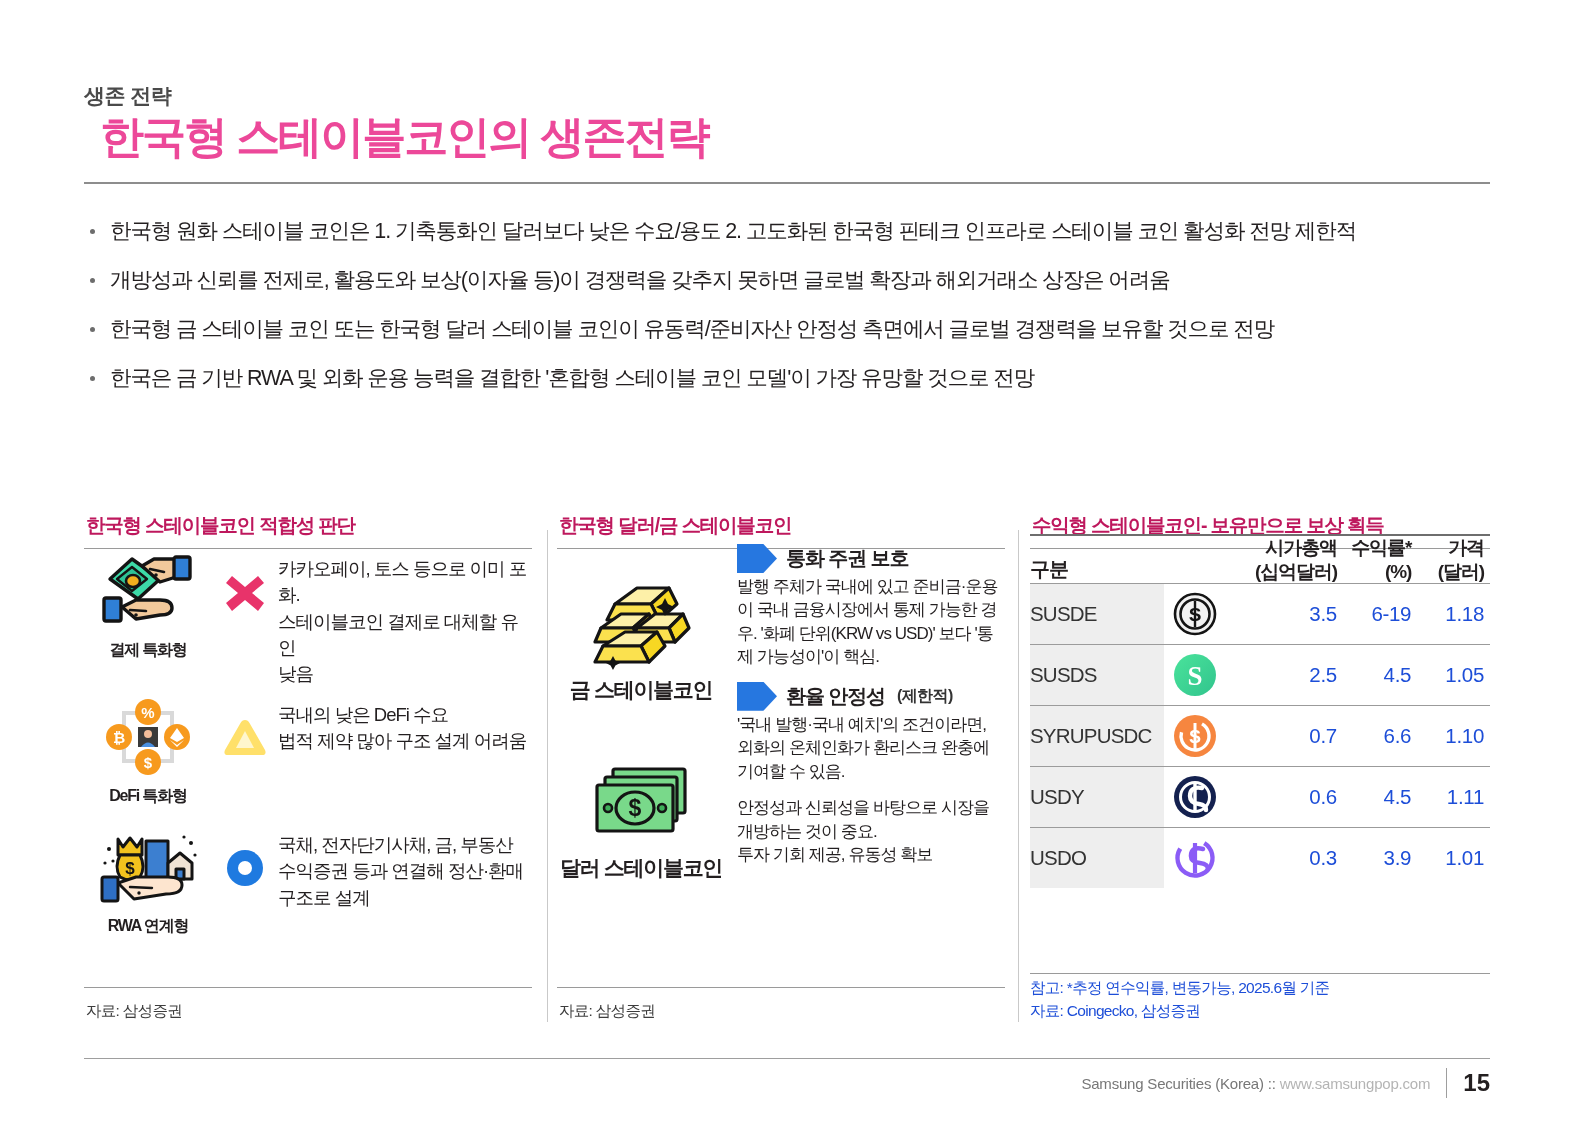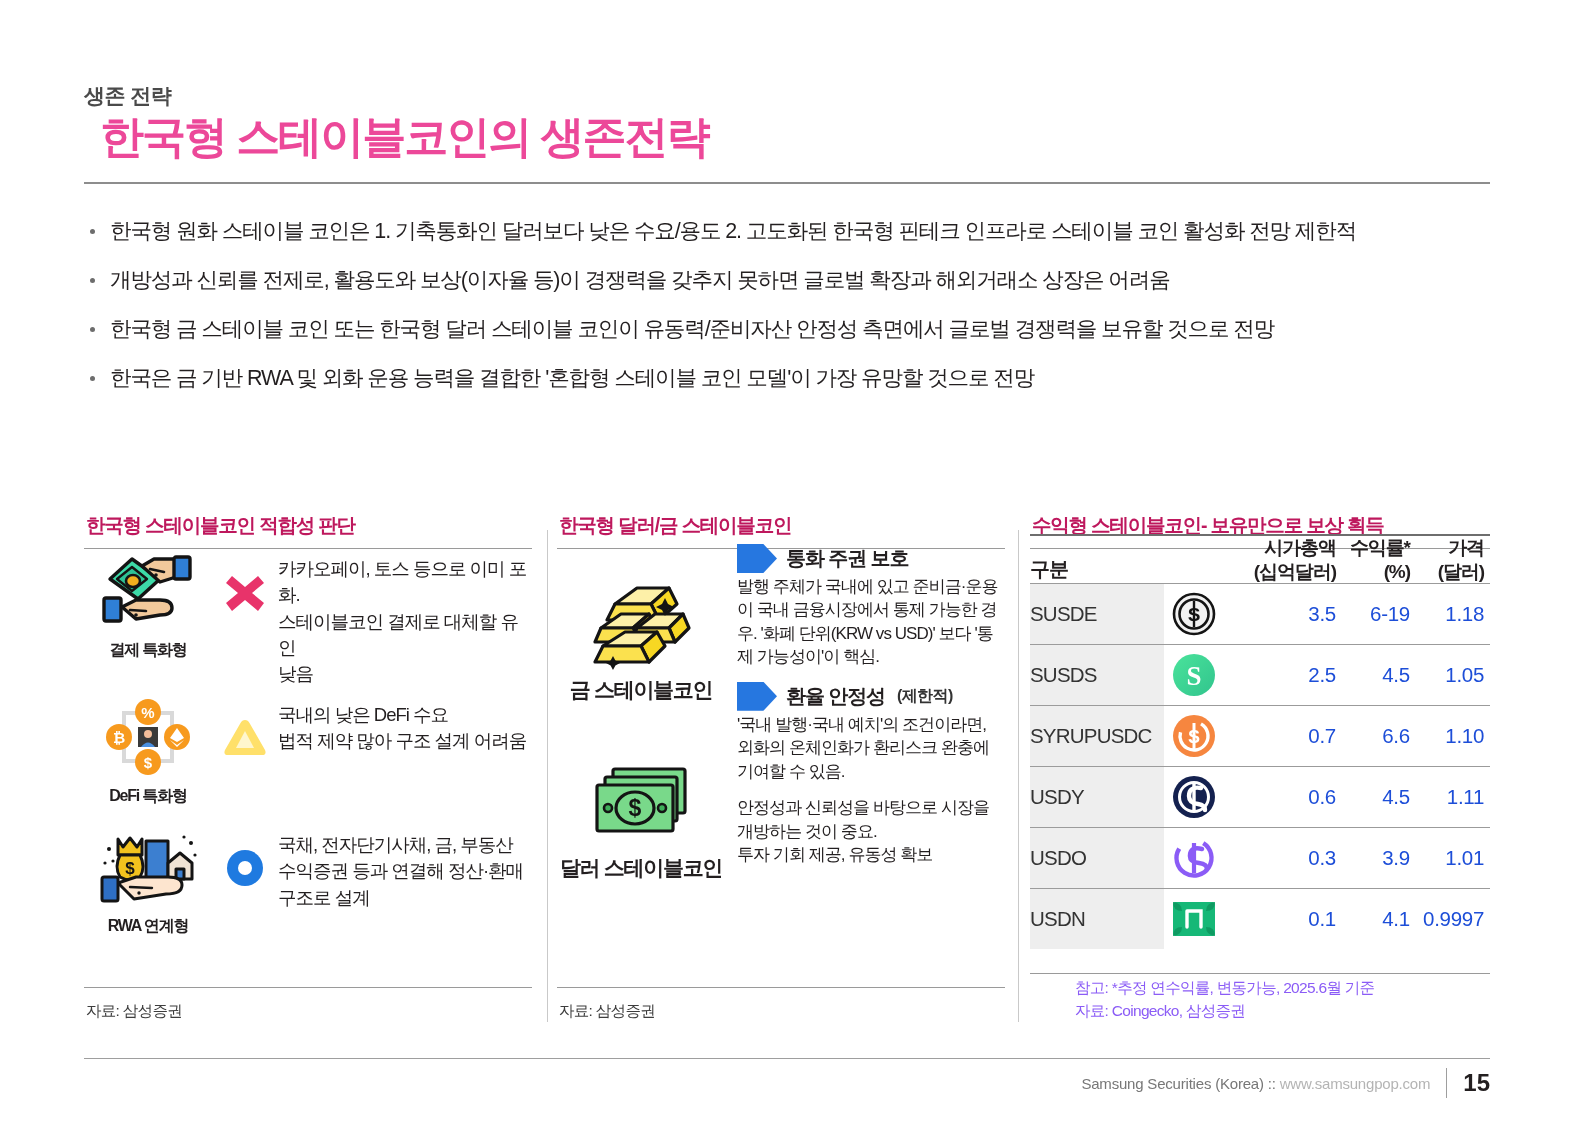--- a/index.html
+++ b/index.html
@@ -122,21 +122,21 @@
     padding-left:6px;white-space:nowrap;
   }
   .td-icon{background:#ffffff;text-align:center;vertical-align:middle;}
   .td-num{
     text-align:right;font-size:20.5px;letter-spacing:-0.3px;color:#1d4ed8;
     padding-right:4px;white-space:nowrap;
   }
   .td-num.last{padding-right:6px;}
   .c-note{
     position:absolute;left:0;bottom:10px;
-    font-size:15.5px;line-height:1.45;color:#8b5cf6;letter-spacing:-0.7px;margin-left:45px;
+    font-size:15.5px;line-height:1.45;color:#1d4ed8;letter-spacing:-0.7px;
   }
   .c-note-rule{position:absolute;left:0;bottom:58px;width:460px;height:1px;background:#9a9a9a;}
 
   
   .footer-rule{position:absolute;left:84px;top:1058px;width:1406px;height:1px;background:#9e9e9e;}
   .footer{
     position:absolute;right:97px;top:1068px;
     display:flex;align-items:center;gap:16px;
   }
   .f-text{font-size:15px;color:#777;letter-spacing:-0.2px;}
@@ -458,38 +458,20 @@
                   <path d="M31 14 q-12 -3 -12 7 q0 6 9 7 q8 1 8 6" fill="none" stroke="#8b5cf6" stroke-width="4.6" stroke-linecap="round"></path>
                   <path d="M23 8 L23 38" stroke="#8b5cf6" stroke-width="4.2"></path>
                 </svg>
               </span>
             </td>
             <td class="td-num">0.3</td>
             <td class="td-num">3.9</td>
             <td class="td-num last">1.01</td>
           </tr>
 
-          <tr>
-            <td class="td-name">USDN</td>
-            <td class="td-icon">
-              <span>
-                <svg width="46" height="38" viewBox="0 0 46 38" style="margin:0 auto;">
-                  <rect x="2" y="2" width="42" height="34" rx="2" fill="#16b877"></rect>
-                  <path d="M2 2 q9 1 9 9 q-9 0 -9 -9 Z" fill="#0f9b62"></path>
-                  <path d="M44 2 q-9 1 -9 9 q9 0 9 -9 Z" fill="#0f9b62"></path>
-                  <path d="M2 36 q9 -1 9 -9 q-9 0 -9 9 Z" fill="#0f9b62"></path>
-                  <path d="M44 36 q-9 -1 -9 -9 q9 0 9 9 Z" fill="#0f9b62"></path>
-                  <path d="M16 11 L16 27 M16 11 L30 11 L30 24 M30 27 L30 11" fill="none" stroke="#ffffff" stroke-width="3.4" stroke-linecap="round"></path>
-                </svg>
-              </span>
-            </td>
-            <td class="td-num">0.1</td>
-            <td class="td-num">4.1</td>
-            <td class="td-num last">0.9997</td>
-          </tr>
 
         </tbody>
       </table>
 
       <div class="c-note-rule"></div>
       <div class="c-note">
         <div>참고: *추정 연수익률, 변동가능, 2025.6월 기준</div>
         <div>자료: Coingecko, 삼성증권</div>
       </div>
     </div>

